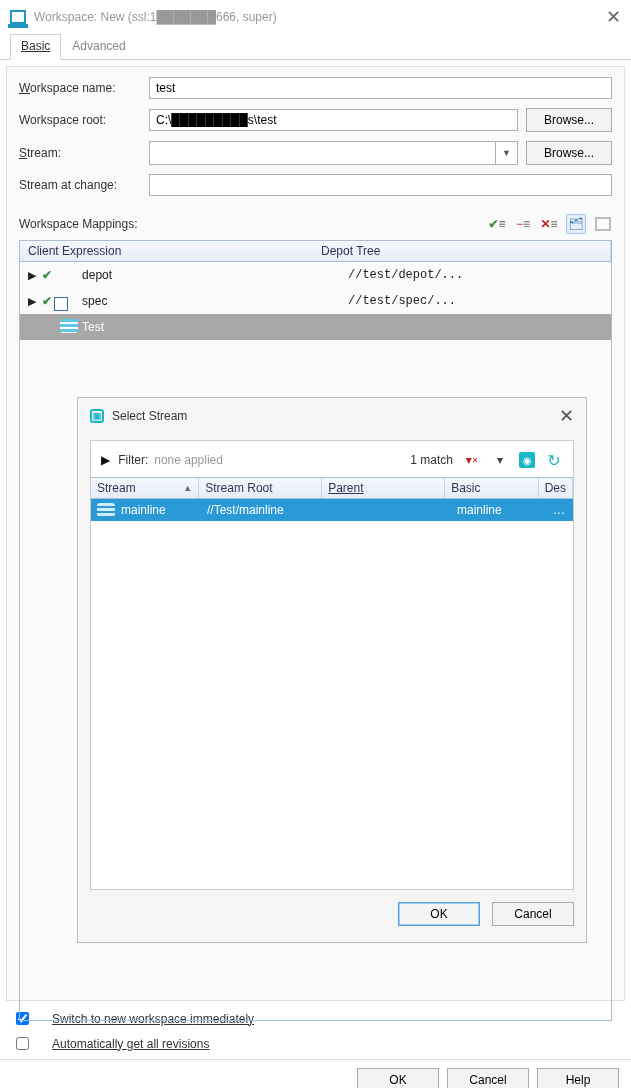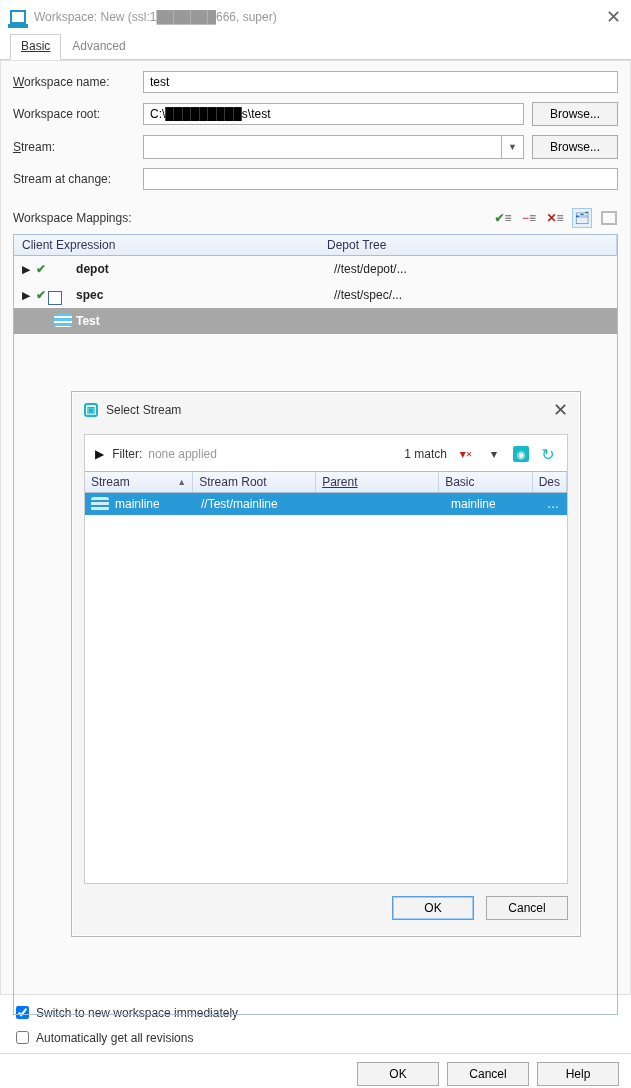--- a/index.html
+++ b/index.html
@@ -9,21 +9,21 @@
   .titlebar { height: 34px; display: flex; align-items: center; padding: 0 10px; color: #999; background: #fff; }
   .titlebar .icon { width: 16px; height: 14px; border: 2px solid #2196c4; margin-right: 8px; position: relative; }
   .titlebar .icon::after { content: ""; position: absolute; left: -4px; right: -4px; bottom: -6px; height: 4px; background: #2196c4; }
   .titlebar .close { margin-left: auto; font-size: 18px; color: #666; cursor: pointer; }
 
   
   .tabs { display: flex; border-bottom: 1px solid #d0d0d0; padding: 0 10px; }
   .tab { padding: 4px 10px 6px 10px; color: #888; cursor: pointer; border: 1px solid transparent; border-bottom: none; margin-bottom: -1px; }
   .tab.active { border-color: #d0d0d0; border-bottom: 1px solid #fff; color: #333; text-decoration: underline; text-align: center; }
 
-  .panel { border: 1px solid #e0e0e0; background: #fafafa; padding: 10px 12px 29px 12px; height: 935px; position: relative; }
+  .panel { border: 1px solid #e0e0e0; background: #fafafa; margin: 6px; padding: 10px 12px 29px 12px; height: 935px; position: relative; }
 
   .form-row { display: flex; align-items: center; margin-bottom: 9px; }
   .form-row label { width: 130px; color: #333; }
   .form-row input[type=text] { flex: 1; border: 1px solid #b0b0b0; height: 22px; padding: 2px 6px; background: #fff; }
   .form-row .stream-box { flex: 1; display: flex; border: 1px solid #b0b0b0; height: 24px; background: #fff; }
   .form-row .stream-box .text { flex: 1; padding: 2px 6px; }
   .form-row .stream-box .dd { width: 22px; border-left: 1px solid #b0b0b0; display: flex; align-items: center; justify-content: center; color: #555; font-size: 9px; }
   .form-row .browse-btn { margin-left: 8px; width: 86px; height: 24px; border: 1px solid #aaa; background: #f3f3f3; cursor: pointer; }
   .form-row .small-input { width: 115px; border: 1px solid #b0b0b0; height: 22px; padding: 2px 6px; background: #fff; flex: none; }
   .form-row label .u { text-decoration: underline; }
@@ -40,22 +40,22 @@
   .tree-header { display: flex; border: 1px solid #a9bdd3; background: linear-gradient(#f4f8fc,#e5edf8); color: #335; }
   .tree-header .col { padding: 3px 8px; }
   .tree-header .col1 { width: 298px; border-right: 1px solid #c5d4e6; }
   .tree-header .col2 { flex: 1; }
 
   .tree-body { border: 1px solid #a9bdd3; border-top: none; }
   .tree-row { display: flex; align-items: center; height: 26px; }
   .tree-row .arrow { width: 12px; margin-left: 8px; color: #222; font-size: 11px; }
   .tree-row .check { color: #3a8c3a; font-weight: bold; margin: 0 2px; }
   .tree-row .db-icon { width: 16px; height: 16px; margin: 0 6px; }
-  .tree-row .name { color: #222; font-weight: bold; }
-  .tree-row .expr { position: absolute; left: 320px; color: #222; }
+  .tree-row .name { color: #222; }
+  .tree-row .expr { position: absolute; left: 328px; color: #222; font-family: Liberation Mono, monospace; }
   .tree-body { position: relative; }
   .tree-row.sel { background: #a7a7a7; color: #fff; }
   .tree-row.sel .name { color: #fff; }
 
   .db-cyl { width: 14px; height: 14px; position: relative; }
   .db-cyl::before { content:""; position:absolute; inset:0; border-radius: 7px/3px; background:#5fc8e4; }
   .db-cyl::after { content:""; position:absolute; left:0; right:0; top:0; height:6px; border-radius:7px/3px; background:#8bdcf0; }
   .db-doc { display: inline-block; width: 14px; height: 14px; border: 1px solid #3a6aa8; background:#fff; margin-left:-6px; position:relative; top:4px; }
   .stream-ico { display:inline-block; width:18px; height:14px; background: repeating-linear-gradient(#5fc8e4,#5fc8e4 3px,#fff 3px,#fff 5px); border-radius: 3px; }
 
@@ -97,21 +97,21 @@
   .srow .sc5 { flex:1; text-align:right; padding-right:8px; }
   .srow .stream-ico { background: repeating-linear-gradient(#cfeeff,#cfeeff 3px,#2a99d8 3px,#2a99d8 5px); }
 
   .sbody-fill { flex:1; background:#fff; }
 
   .dlg-btns { display:flex; justify-content:flex-end; gap:12px; padding: 0 12px; }
   .dlg-btns button { width: 82px; height: 24px; border:1px solid #aaa; background:#f3f3f3; cursor:pointer; }
   .dlg-btns .primary { border-color:#5a9ddb; box-shadow: 0 0 0 1px #9fcdf5 inset; }
 
   .checks { margin: 8px 12px 6px 12px; }
-  .checks label { display:flex; align-items:center; gap:4px; color:#333; margin-bottom:6px; }
+  .checks label { display:flex; align-items:center; gap:20px; color:#333; margin-bottom:6px;text-decoration:underline; }
   .checks input[type=checkbox]{ width:13px;height:13px;}
 
   .sep { border-top: 1px solid #ddd; margin: 4px 0 8px 0;}
 
   .footer-btns { display:flex; justify-content:flex-end; gap:8px; padding: 0 12px 8px 0; }
   .footer-btns button { width: 82px; height: 24px; border:1px solid #aaa; background:#f3f3f3; cursor:pointer; }
 
   .first-u::first-letter{text-decoration:underline}
 </style>
 </head>

